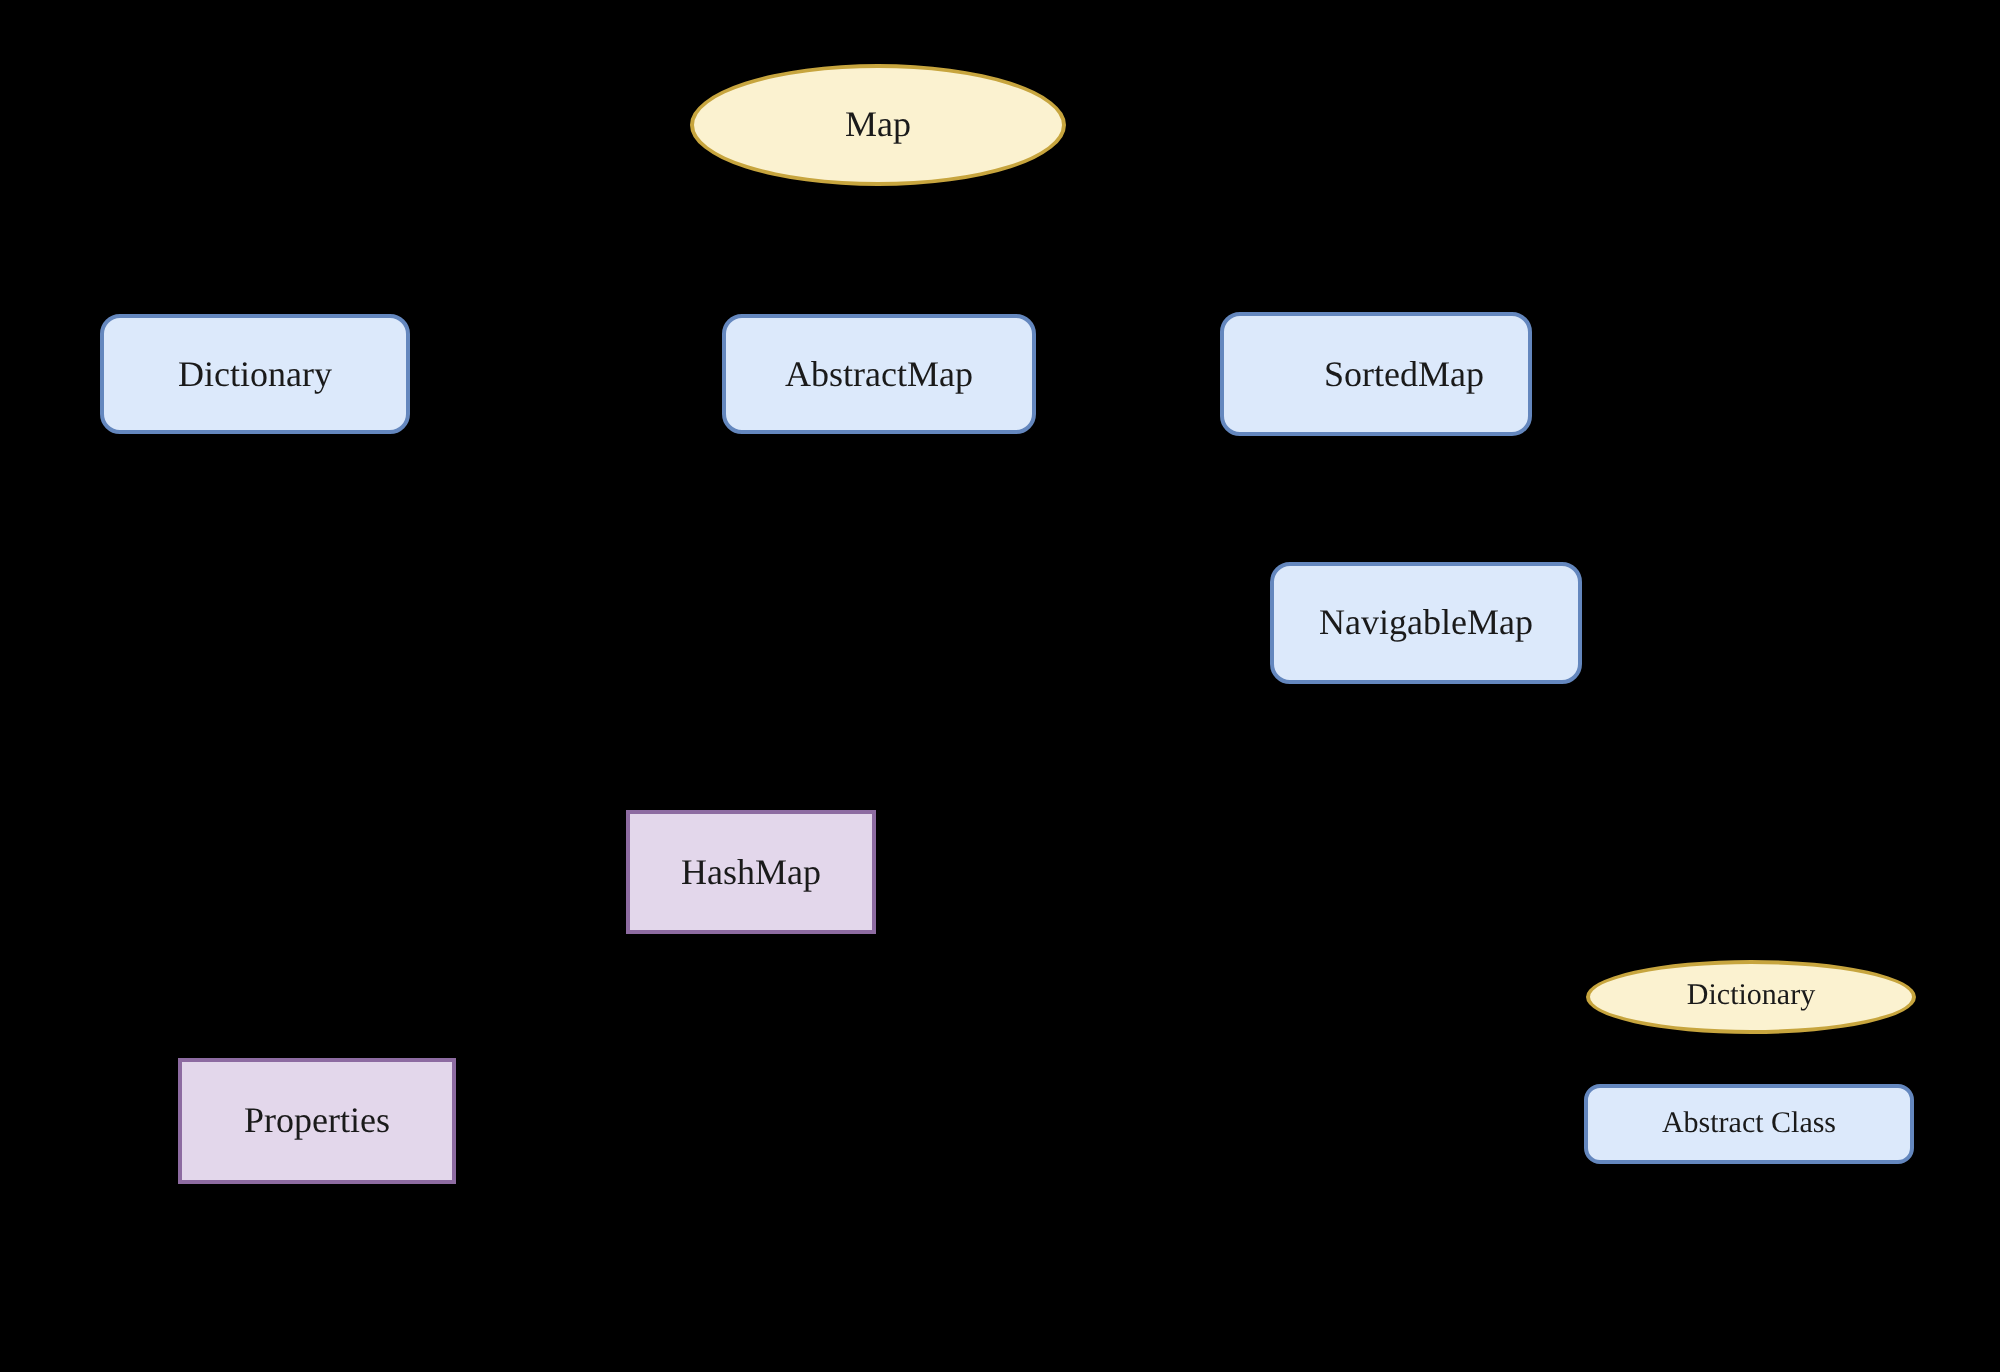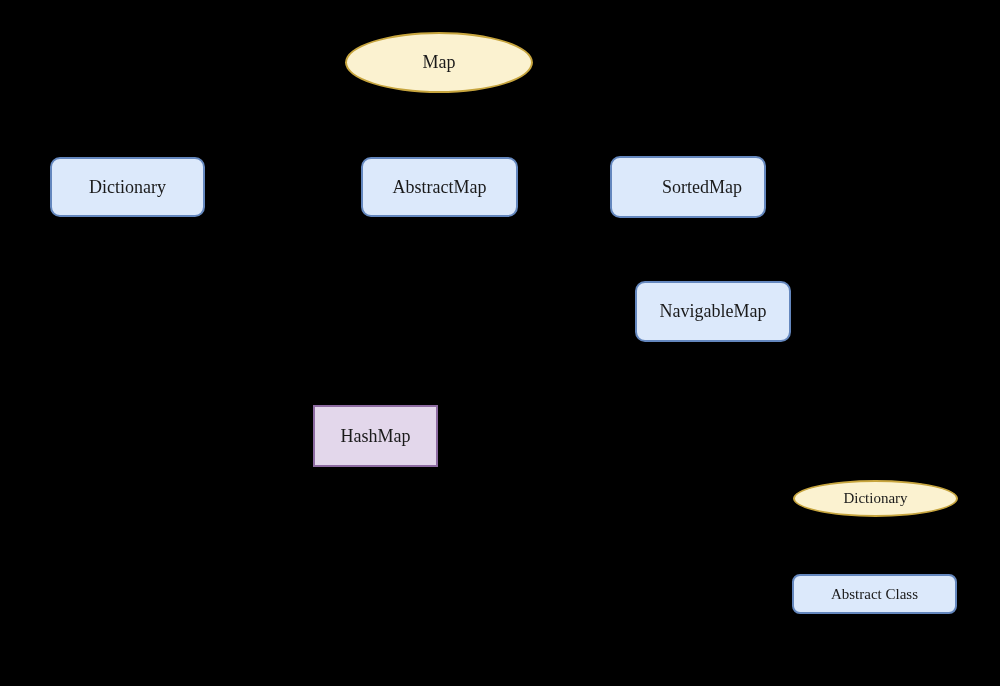--- a/index.html
+++ b/index.html
@@ -58,24 +58,27 @@
   <div class="node type-abstract shape-rounded" style="left: 635px; top: 281px; width: 156px; height: 61px;">
     <span>NavigableMap</span>
   </div>
 
 
   <div class="node type-class shape-rect" style="left: 313px; top: 405px; width: 125px; height: 62px;">
     <span>HashMap</span>
   </div>
 
 
+  <div class="node type-class shape-rect" style="left: 89px; top: 529px; width: 139px; height: 63px;">
+    <span>Properties</span>
+  </div>
 
 
   <div class="node legend-item type-interface shape-ellipse" style="left: 793px; top: 480px; width: 165px; height: 37px;">
     <span>Dictionary</span>
   </div>
 
-  <div class="node legend-item type-abstract shape-rounded" style="left: 792px; top: 542px; width: 165px; height: 40px; margin-top: 32px;">
+  <div class="node legend-item type-abstract shape-rounded" style="left: 792px; top: 542px; width: 165px; height: 40px;">
     <span>Abstract Class</span>
   </div>
 
 
 </div>
 
 </body></html>

